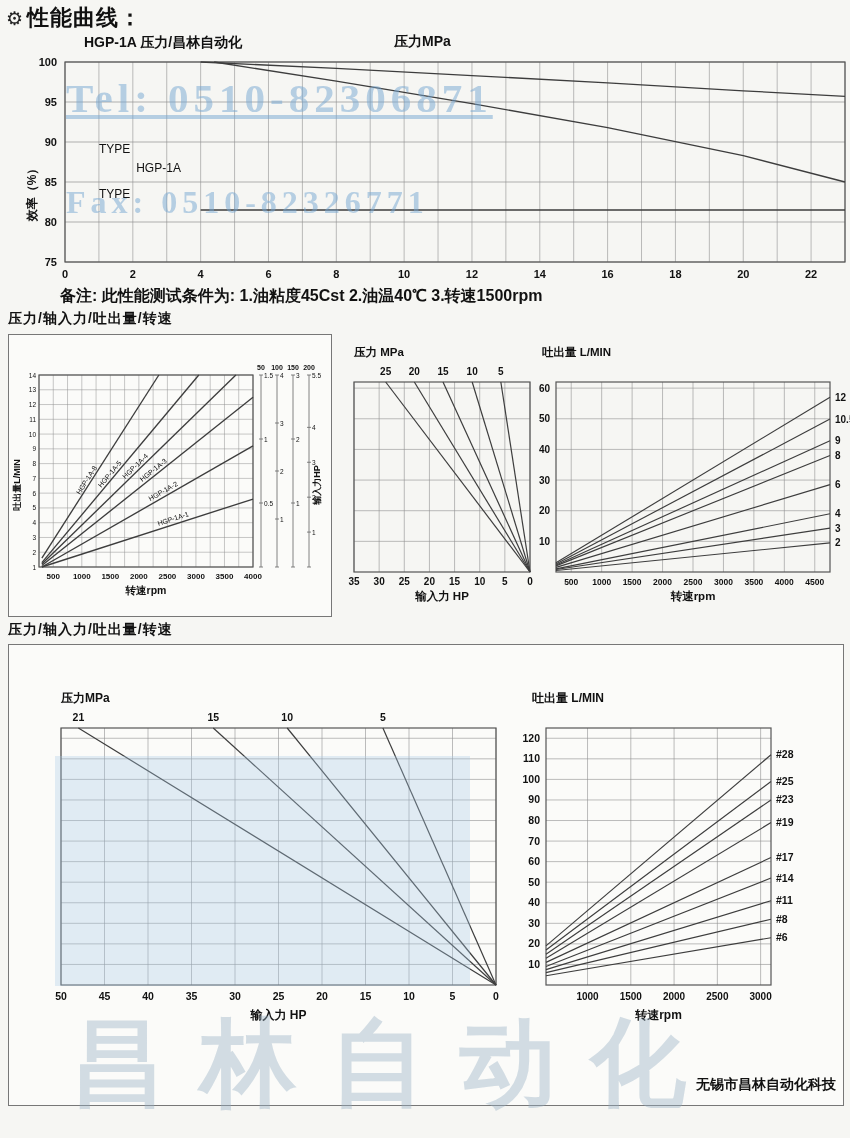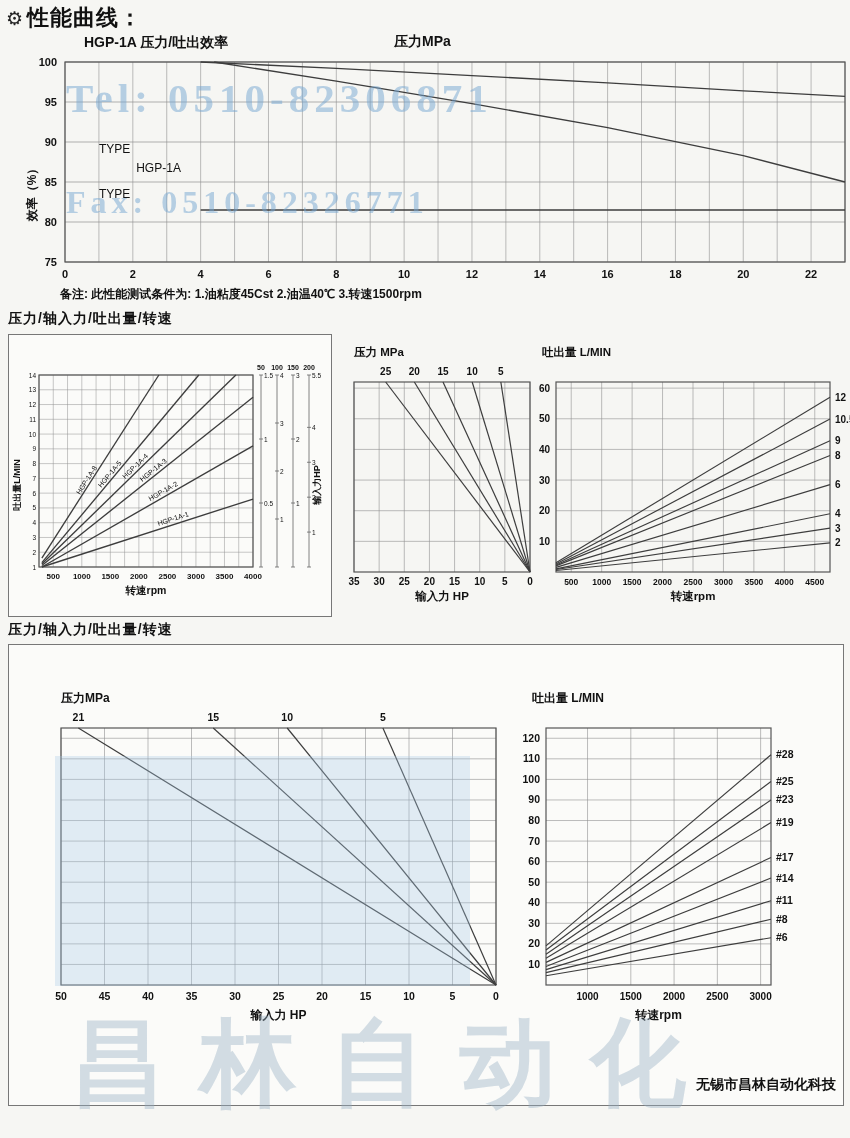--- a/index.html
+++ b/index.html
@@ -6,42 +6,42 @@
   body{font-family:"Liberation Sans",sans-serif;background:#e8e8e6;}
   .page{position:relative;width:850px;height:1138px;background:#f6f6f3;overflow:hidden;margin:0 auto;color:#111;}
   .abs{position:absolute;}
   svg{overflow:visible;display:block;}
   svg text{font-family:"Liberation Sans",sans-serif;}
   .hdr{left:6px;top:3px;display:flex;align-items:center;gap:4px;}
   .gear{font-size:19px;line-height:19px;color:#222;}
   .hdr-title{font-size:22px;font-weight:bold;letter-spacing:1px;}
   .c1-title{left:84px;top:34px;font-size:14px;font-weight:bold;}
   .c1-top{left:394px;top:33px;font-size:14px;font-weight:bold;}
-  .note{left:60px;top:286px;font-size:12px;font-weight:bold;}
+  .note{left:60px;top:286px;font-size:16px;font-weight:bold;}
   .sec-title{font-size:14px;font-weight:bold;letter-spacing:1px;}
   .box{border:1px solid #777;background:#fbfbf9;}
   .wm{pointer-events:none;color:rgba(115,165,210,0.5);font-family:"Liberation Serif",serif;font-weight:bold;white-space:nowrap;}
-  .wm-tel{left:66px;top:74px;font-size:41px;letter-spacing:5px;z-index:6;}
+  .wm-tel{left:66px;top:74px;font-size:41px;letter-spacing:5px;z-index:6;text-decoration:underline;}
   .wm-fax{left:66px;top:184px;font-size:32px;letter-spacing:5px;z-index:6;}
   .wm-tint{left:55px;top:756px;width:415px;height:230px;background:rgba(168,203,230,0.32);z-index:4;pointer-events:none;}
   .wm-cl{left:130px;top:760px;font-size:195px;font-style:italic;color:rgba(125,175,218,0.40);z-index:5;font-family:"Liberation Serif",serif;}
   .wm-company{left:0;top:1000px;width:720px;text-align:right;font-size:96px;letter-spacing:34px;color:rgba(150,175,196,0.40);z-index:5;font-family:"Liberation Serif",serif;}
   .footer{right:14px;top:1076px;font-size:14px;font-weight:bold;z-index:7;}
 </style>
 </head>
 <body>
 
 <div class="page">
 
   <div class="abs hdr">
     <span class="gear">⚙</span>
     <span class="hdr-title">性能曲线：</span>
   </div>
 
-  <div class="abs c1-title">HGP-1A 压力/吐出效率</div>
+  <div class="abs c1-title">HGP-1A 压力/昌林自动化</div>
   <div class="abs c1-top">压力MPa</div>
   <svg id="svg-eff" class="abs" style="left:0;top:52px;" width="850" height="250">
       <line x1="65" y1="10" x2="65" y2="210" stroke="#909090" stroke-width="0.6"></line>
       <line x1="98.91304347826087" y1="10" x2="98.91304347826087" y2="210" stroke="#909090" stroke-width="0.6"></line>
       <line x1="132.82608695652175" y1="10" x2="132.82608695652175" y2="210" stroke="#909090" stroke-width="0.6"></line>
       <line x1="166.73913043478262" y1="10" x2="166.73913043478262" y2="210" stroke="#909090" stroke-width="0.6"></line>
       <line x1="200.65217391304347" y1="10" x2="200.65217391304347" y2="210" stroke="#909090" stroke-width="0.6"></line>
       <line x1="234.56521739130434" y1="10" x2="234.56521739130434" y2="210" stroke="#909090" stroke-width="0.6"></line>
       <line x1="268.47826086956525" y1="10" x2="268.47826086956525" y2="210" stroke="#909090" stroke-width="0.6"></line>
       <line x1="302.3913043478261" y1="10" x2="302.3913043478261" y2="210" stroke="#909090" stroke-width="0.6"></line>

